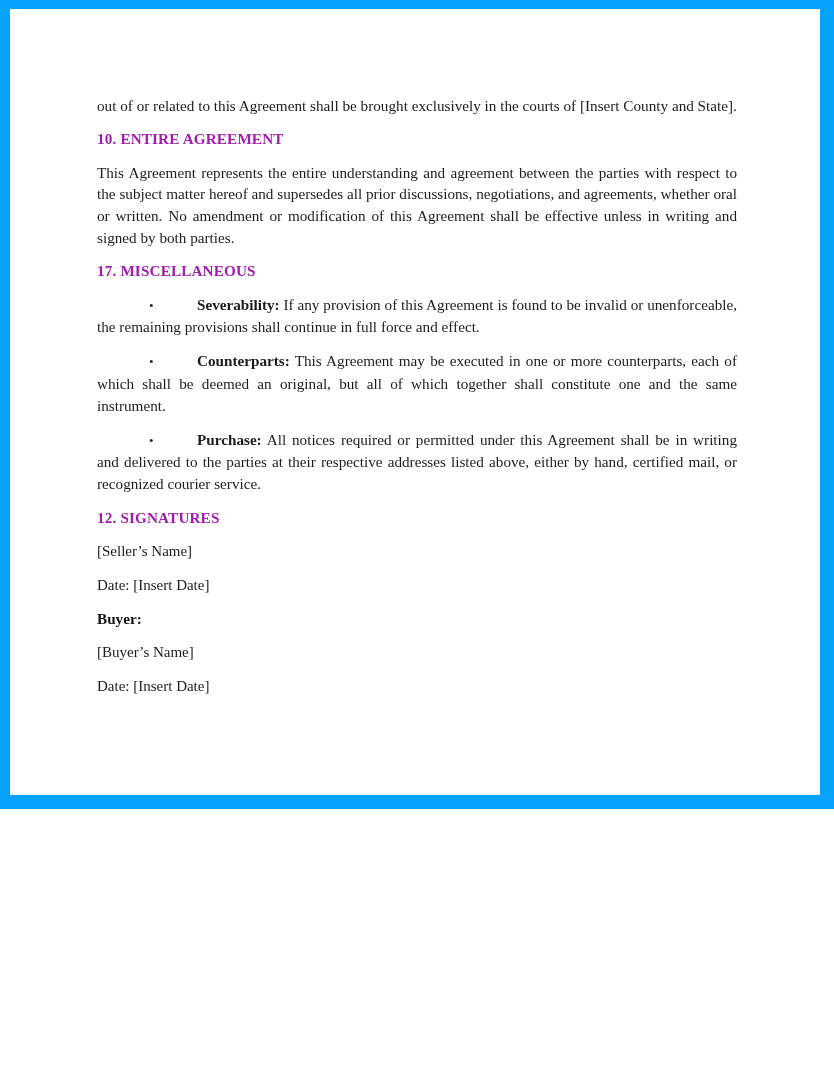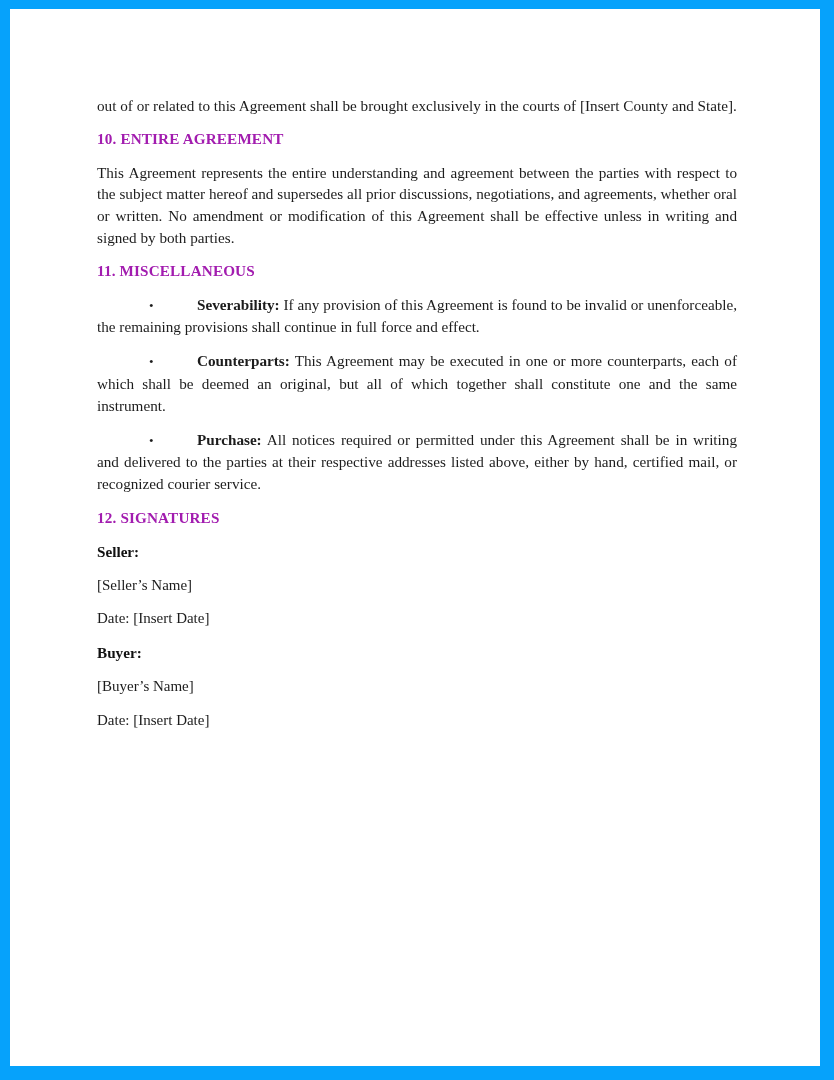--- a/index.html
+++ b/index.html
@@ -12,21 +12,21 @@
     height: 1080px;
     overflow: hidden;
     font-family: "Liberation Serif", "DejaVu Serif", serif;
   }
 
   
   #page-frame {
     position: relative;
     box-sizing: border-box;
     width: 834px;
-    height: 1080px;
+    height: 809px;
     background: #06a2fb;
     border-top-width: 9px;
     border-left-width: 10px;
     border-right-width: 14px;
     border-bottom-width: 14px;
     border-style: solid;
     border-color: #06a2fb;
   }
 
   #page-sheet {
@@ -118,38 +118,37 @@
   <div id="page-sheet">
 
     <div id="doc-body">
 
       <p class="para tight-top">out of or related to this Agreement shall be brought exclusively in the courts of [Insert County and State].</p>
 
       <h2 class="heading">10. ENTIRE AGREEMENT</h2>
 
       <p class="para">This Agreement represents the entire understanding and agreement between the parties with respect to the subject matter hereof and supersedes all prior discussions, negotiations, and agreements, whether oral or written. No amendment or modification of this Agreement shall be effective unless in writing and signed by both parties.</p>
 
-      <h2 class="heading">11. MISCELLANEOUS</h2>
+      <h2 class="heading">17. MISCELLANEOUS</h2>
 
       <p class="bullet-para">
         <span class="bullet-glyph">•</span><span class="lead-in">Severability:</span><span> If any provision of this Agreement is found to be invalid or unenforceable, the remaining provisions shall continue in full force and effect.</span>
       </p>
 
       <p class="bullet-para">
         <span class="bullet-glyph">•</span><span class="lead-in">Counterparts:</span><span> This Agreement may be executed in one or more counterparts, each of which shall be deemed an original, but all of which together shall constitute one and the same instrument.</span>
       </p>
 
       <p class="bullet-para">
         <span class="bullet-glyph">•</span><span class="lead-in">Purchase:</span><span> All notices required or permitted under this Agreement shall be in writing and delivered to the parties at their respective addresses listed above, either by hand, certified mail, or recognized courier service.</span>
       </p>
 
       <h2 class="heading">12. SIGNATURES</h2>
 
 
-      <p class="sig-label">Seller:</p>
 
       <p class="sig-value">[Seller’s Name]</p>
 
       <p class="sig-value">Date: [Insert Date]</p>
 
       <p class="sig-label">Buyer:</p>
 
       <p class="sig-value">[Buyer’s Name]</p>
 
       <p class="sig-value">Date: [Insert Date]</p>

